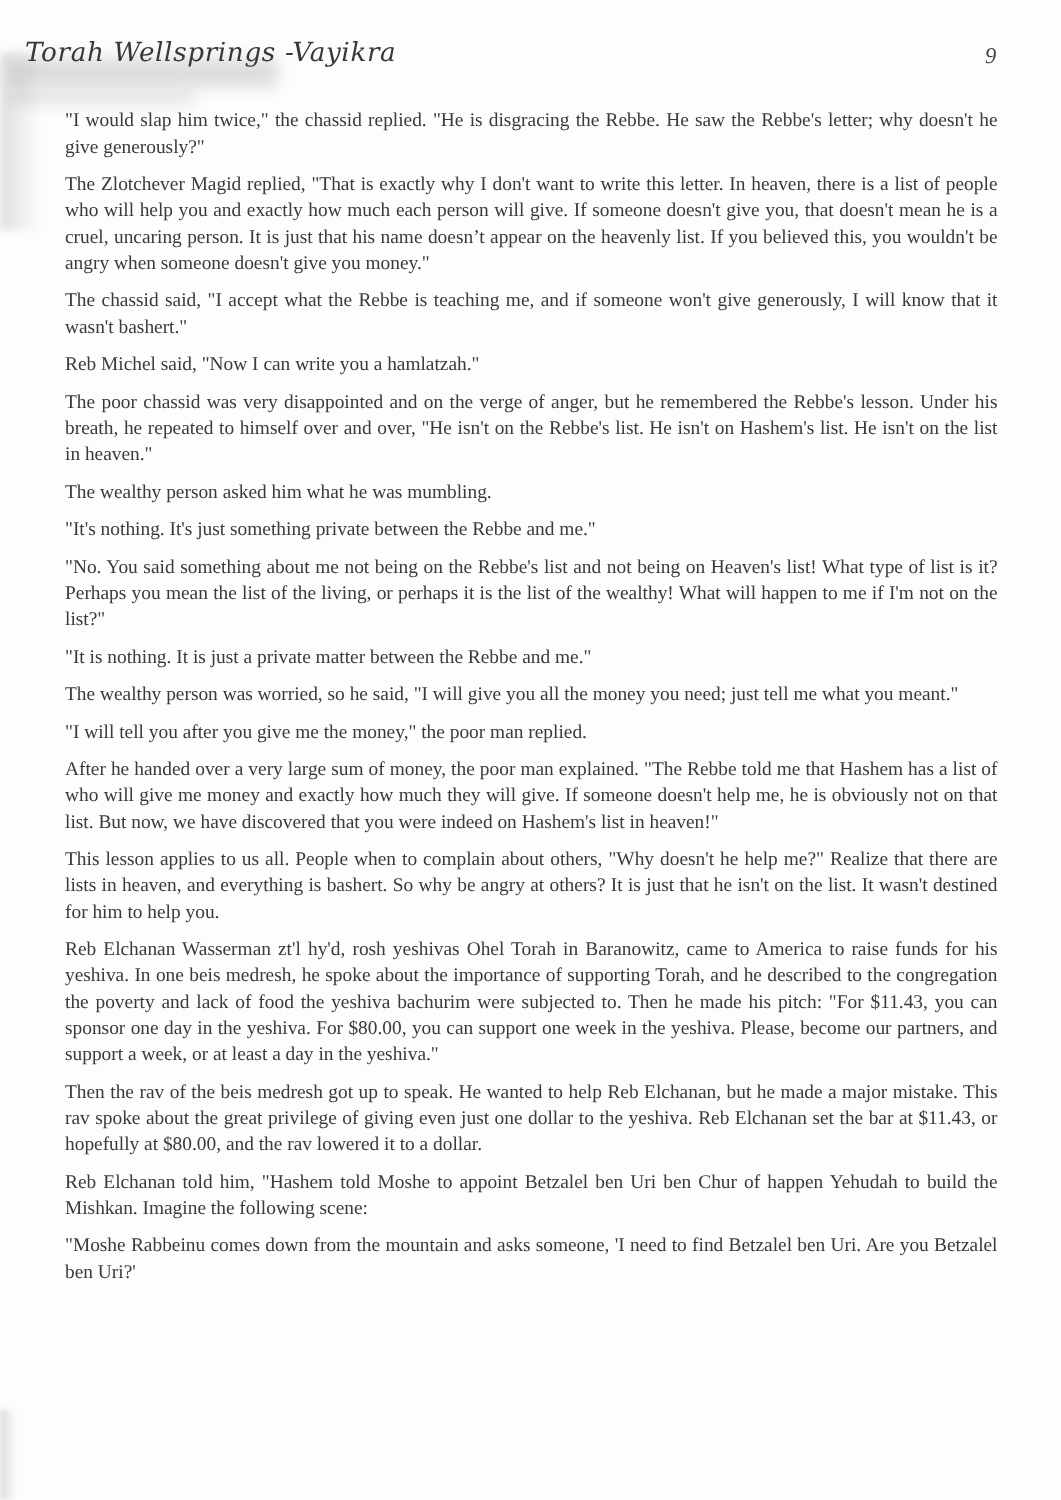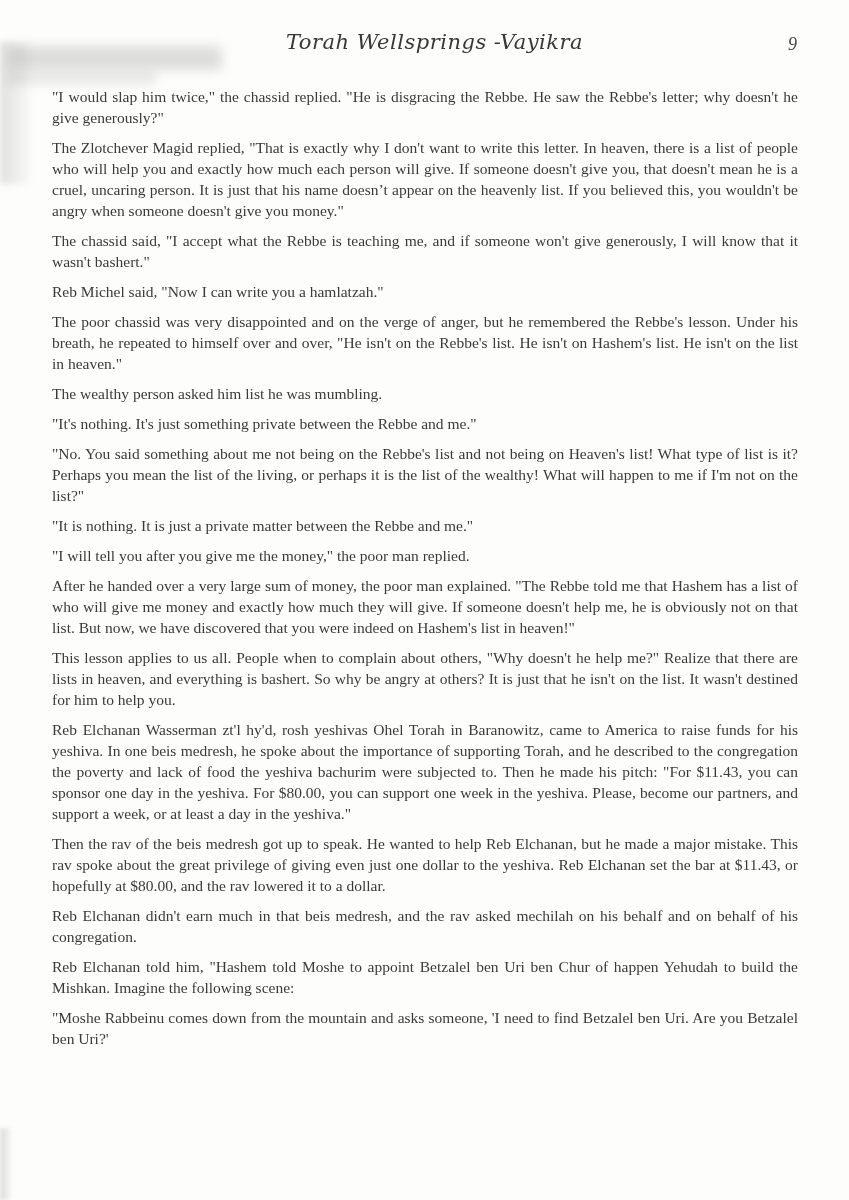--- a/index.html
+++ b/index.html
@@ -22,21 +22,21 @@
     top: 30px;
     left: 0;
     width: 100%;
     height: 36px;
   }
   .header-title {
     position: absolute;
     left: 0;
     right: 0;
     top: 0;
-    text-align: center;
+    text-align: left;
     font-family: "DejaVu Serif", "Liberation Serif", serif;
     font-style: italic;
     font-size: 21px;
     letter-spacing: 0.5px;
     color: #383838;
     margin-left: 20px;
   }
   .page-number {
     position: absolute;
     right: 52px;
@@ -100,27 +100,27 @@
     <div class="header-title">Torah Wellsprings -Vayikra</div>
     <div class="page-number">9</div>
   </div>
 
   <div class="doc-body">
       <p class="para"><span>"I would slap him twice," the chassid replied. "He is disgracing the Rebbe. He saw the Rebbe's letter; why doesn't he give generously?"</span></p>
       <p class="para"><span>The Zlotchever Magid replied, "That is exactly why I don't want to write this letter. In heaven, there is a list of people who will help you and exactly how much each person will give. If someone doesn't give you, that doesn't mean he is a cruel, uncaring person. It is just that his name doesn’t appear on the heavenly list. If you believed this, you wouldn't be angry when someone doesn't give you money."</span></p>
       <p class="para"><span>The chassid said, "I accept what the Rebbe is teaching me, and if someone won't give generously, I will know that it wasn't </span><span class="it">bashert</span><span>."</span></p>
       <p class="para"><span>Reb Michel said, "Now I can write you a </span><span class="it">hamlatzah</span><span>."</span></p>
       <p class="para"><span>The poor chassid was very disappointed and on the verge of anger, but he remembered the Rebbe's lesson. Under his breath, he repeated to himself over and over, "He isn't on the Rebbe's list. He isn't on Hashem's list. He isn't on the list in heaven."</span></p>
-      <p class="para"><span>The wealthy person asked him list he was mumbling.</span></p>
+      <p class="para"><span>The wealthy person asked him what he was mumbling.</span></p>
       <p class="para"><span>"It's nothing. It's just something private between the Rebbe and me."</span></p>
       <p class="para"><span>"No. You said something about me not being on the Rebbe's list and not being on Heaven's list! What type of list is it? Perhaps you mean the list of the living, or perhaps it is the list of the wealthy! What will happen to me if I'm not on the list?"</span></p>
       <p class="para"><span>"It is nothing. It is just a private matter between the Rebbe and me."</span></p>
+      <p class="para"><span>The wealthy person was worried, so he said, "I will give you all the money you need; just tell me what you meant."</span></p>
       <p class="para"><span>"I will tell you after you give me the money," the poor man replied.</span></p>
       <p class="para"><span>After he handed over a very large sum of money, the poor man explained. "The Rebbe told me that Hashem has a list of who will give me money and exactly how much they will give. If someone doesn't help me, he is obviously not on that list. But now, we have discovered that you were indeed on Hashem's list in heaven!"</span></p>
       <p class="para"><span>This lesson applies to us all. People when to complain about others, "Why doesn't he help me?" Realize that there are lists in heaven, and everything is </span><span class="it">bashert</span><span>. So why be angry at others? It is just that he isn't on the list. It wasn't destined for him to help you.</span></p>
       <p class="para"><span>Reb Elchanan Wasserman </span><span class="it">zt'l hy'd, rosh yeshivas</span><span> Ohel Torah in Baranowitz, came to America to raise funds for his yeshiva. In one beis medresh, he spoke about the importance of supporting Torah, and he described to the congregation the poverty and lack of food the yeshiva </span><span class="it">bachurim</span><span> were subjected to. Then he made his pitch: "For $11.43, you can sponsor one day in the yeshiva. For $80.00, you can support one week in the yeshiva. Please, become our partners, and support a week, or at least a day in the yeshiva."</span></p>
       <p class="para"><span>Then the rav of the beis medresh got up to speak. He wanted to help Reb Elchanan, but he made a major mistake. This rav spoke about the great privilege of giving even just one dollar to the yeshiva. Reb Elchanan set the bar at $11.43, or hopefully at $80.00, and the rav lowered it to a dollar.</span></p>
-      <p class="para"><span>Reb Elchanan didn't earn much in that beis medresh, and the rav asked </span><span class="it">mechilah</span><span> on his behalf and on behalf of his congregation.</span></p>
       <p class="para"><span>Reb Elchanan told him, "Hashem told Moshe to appoint Betzalel ben Uri ben Chur of </span><span class="it">happen</span><span> Yehudah to build the Mishkan. Imagine the following scene:</span></p>
       <p class="para"><span>"Moshe Rabbeinu comes down from the mountain and asks someone, 'I need to find Betzalel ben Uri. Are you Betzalel ben Uri?'</span></p>
     </div>
 
 </div>
 
 </body></html>

